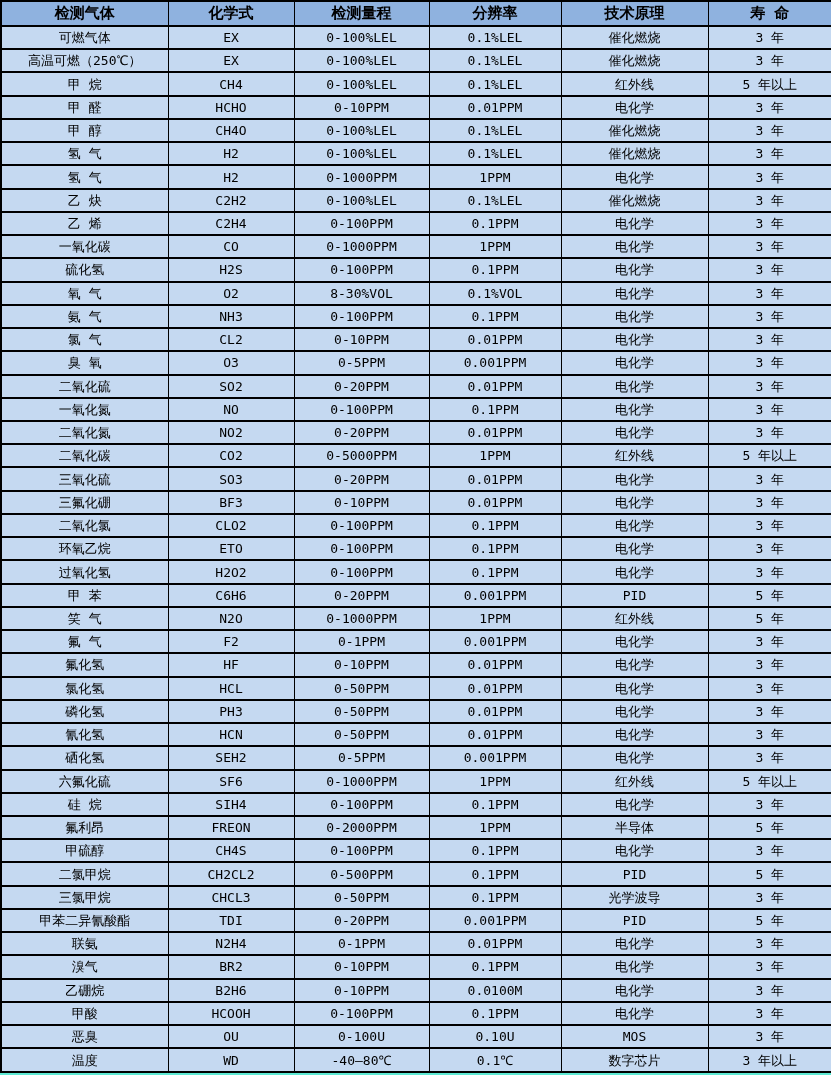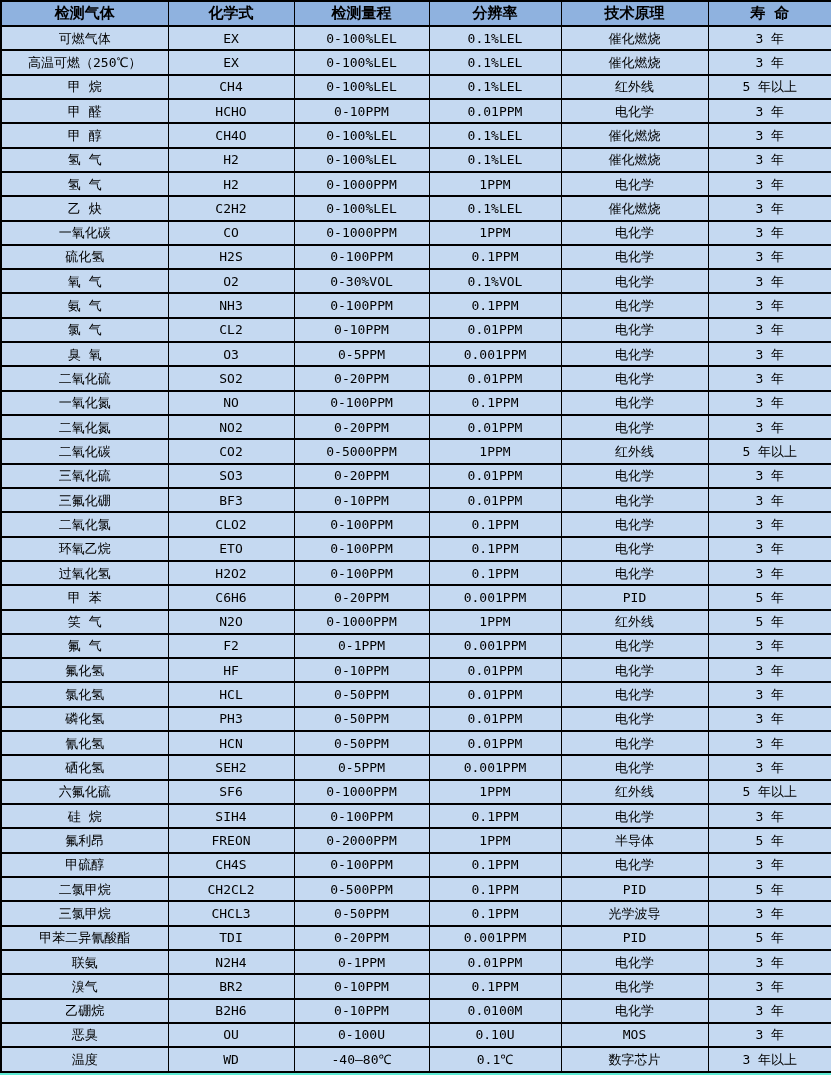--- a/index.html
+++ b/index.html
@@ -135,39 +135,47 @@
         </tr>
         <tr>
           <td>乙 炔</td>
           <td>C2H2</td>
           <td>0-100%LEL</td>
           <td>0.1%LEL</td>
           <td>催化燃烧</td>
           <td>3 年</td>
         </tr>
         <tr>
+          <td>乙 烯</td>
+          <td>C2H4</td>
+          <td>0-100PPM</td>
+          <td>0.1PPM</td>
+          <td>电化学</td>
+          <td>3 年</td>
+        </tr>
+        <tr>
           <td>一氧化碳</td>
           <td>CO</td>
           <td>0-1000PPM</td>
           <td>1PPM</td>
           <td>电化学</td>
           <td>3 年</td>
         </tr>
         <tr>
           <td>硫化氢</td>
           <td>H2S</td>
           <td>0-100PPM</td>
           <td>0.1PPM</td>
           <td>电化学</td>
           <td>3 年</td>
         </tr>
         <tr>
           <td>氧 气</td>
           <td>O2</td>
-          <td>0-30%VOL</td>
+          <td>8-30%VOL</td>
           <td>0.1%VOL</td>
           <td>电化学</td>
           <td>3 年</td>
         </tr>
         <tr>
           <td>氨 气</td>
           <td>NH3</td>
           <td>0-100PPM</td>
           <td>0.1PPM</td>
           <td>电化学</td>
@@ -399,20 +407,28 @@
         </tr>
         <tr>
           <td>乙硼烷</td>
           <td>B2H6</td>
           <td>0-10PPM</td>
           <td>0.0100M</td>
           <td>电化学</td>
           <td>3 年</td>
         </tr>
         <tr>
+          <td>甲酸</td>
+          <td>HCOOH</td>
+          <td>0-100PPM</td>
+          <td>0.1PPM</td>
+          <td>电化学</td>
+          <td>3 年</td>
+        </tr>
+        <tr>
           <td>恶臭</td>
           <td>OU</td>
           <td>0-100U</td>
           <td>0.10U</td>
           <td>MOS</td>
           <td>3 年</td>
         </tr>
         <tr>
           <td>温度</td>
           <td>WD</td>

